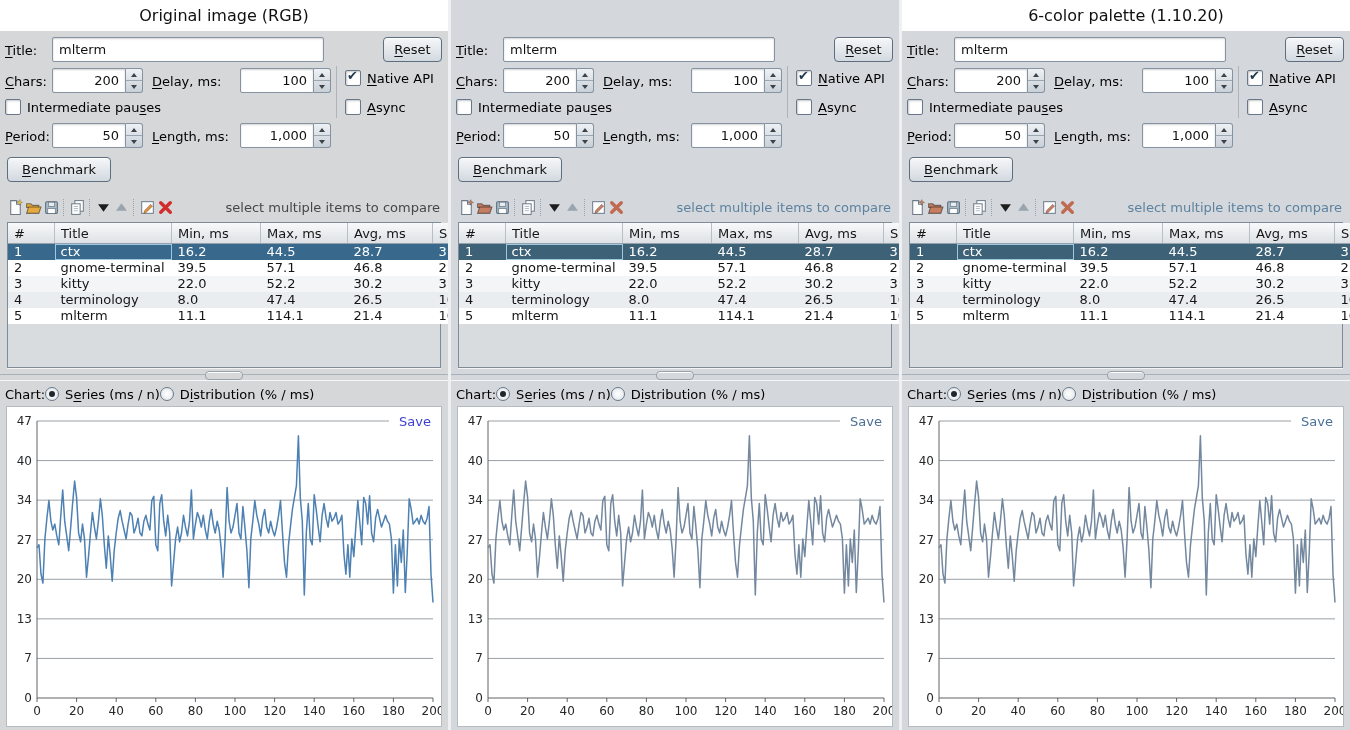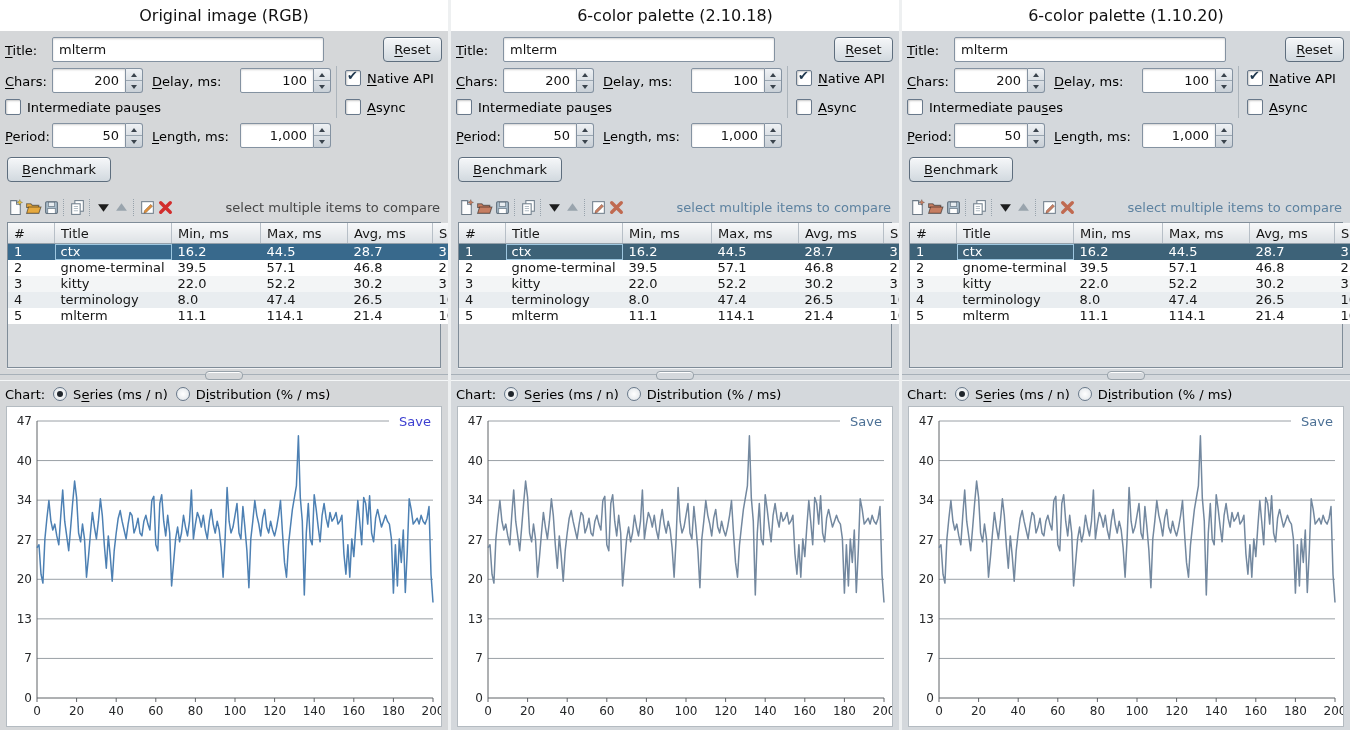--- a/index.html
+++ b/index.html
@@ -32,21 +32,21 @@
   .bench-table th{background:linear-gradient(#f8f9fa,#dde1e5);border-right:1px solid #b7bfc7;border-bottom:1px solid #94a0aa;font-weight:normal;text-align:left;padding:1px 6px;height:18px;overflow:hidden;white-space:nowrap;}
   .bench-table th:last-child{border-right:none;}
   .bench-table td{padding:0 6px;height:16px;line-height:16px;overflow:hidden;white-space:nowrap;}
   .bench-table tbody tr{background:#ffffff;}
   .bench-table tbody tr:nth-child(3){background:#f3f5f6;}
   .bench-table tbody tr:nth-child(4){background:#e9edf0;}
   .bench-table tbody tr.selected{background:var(--sel);color:#fff;}
   .focus-cell{outline:1px solid #9ec7e0;outline-offset:-1px;}
   .split{position:absolute;left:0;right:0;top:374px;height:5px;border-top:1px solid #a7b0b8;border-bottom:1px solid #f4f6f7;}
   .grip{position:absolute;left:50%;top:-4px;transform:translateX(-50%);width:36px;height:7px;background:var(--bg);border:1px solid #97a1a9;border-radius:4px;box-shadow:inset 0 1px 0 #fff;}
-  .chart-controls{position:absolute;left:5px;top:384px;height:20px;display:flex;align-items:center;gap:8px;}
+  .chart-controls{position:absolute;left:5px;top:384px;height:20px;display:flex;align-items:center;}
   .chartbox{position:absolute;left:6px;top:406px;width:436px;height:321px;background:#ffffff;border:1px solid #b4bbc1;box-sizing:border-box;}
   .chart-svg{display:block;width:434px;height:317px;}
   .save-link{position:absolute;top:7px;right:10px;font-size:13px;color:var(--save);cursor:pointer;}
   u{text-underline-offset:2px;}
 </style>
 </head>
 <body>
 
 <div class="app" id="panels">
   <section class="panel" style="--bg: #d5d7d9; --sel: #38698c; --save: #3c3fd0; --hint: #474747; --folder: #e6a93f; --delete: #d22d2d; --pencil: #dd8f3d; --sparkle: #e8c23e;">
@@ -291,21 +291,20 @@
           <text x="386.40000000000003" y="308" text-anchor="middle" font-size="12" fill="#26282a" font-family="&quot;DejaVu Sans&quot;, sans-serif">180</text>
           <line x1="426" y1="291" x2="426" y2="295" stroke="#5e6266"></line>
           <text x="426" y="308" text-anchor="middle" font-size="12" fill="#26282a" font-family="&quot;DejaVu Sans&quot;, sans-serif">200</text>
           <polyline points="30.0,140.7 32.0,137.8 34.0,167.2 35.9,176.1 37.9,131.9 39.9,111.2 41.9,93.6 43.9,114.2 45.8,123.0 47.8,117.1 49.8,128.9 51.8,137.8 53.8,108.3 55.7,83.0 57.7,114.2 59.7,128.9 61.7,143.7 63.7,120.1 65.6,96.5 67.6,74.1 69.6,90.6 71.6,126.0 73.6,134.8 75.5,117.1 77.5,131.9 79.5,170.2 81.5,149.6 83.5,126.0 85.4,105.4 87.4,120.1 89.4,131.9 91.4,114.2 93.4,91.8 95.3,108.3 97.3,137.8 99.3,161.3 101.3,128.9 103.3,149.6 105.2,174.3 107.2,143.7 109.2,126.0 111.2,111.2 113.2,103.6 115.1,114.2 117.1,123.0 119.1,131.9 121.1,117.1 123.1,105.4 125.0,108.3 127.0,126.0 129.0,120.1 131.0,111.2 133.0,126.0 134.9,128.9 136.9,114.2 138.9,108.3 140.9,117.1 142.9,123.0 144.8,93.6 146.8,89.4 148.8,137.8 150.8,143.7 152.8,96.5 154.7,87.7 156.7,114.2 158.7,128.9 160.7,108.3 162.7,126.0 164.6,179.0 166.6,155.4 168.6,131.9 170.6,120.1 172.6,134.8 174.5,126.0 176.5,108.3 178.5,120.1 180.5,128.9 182.5,114.2 184.4,83.0 186.4,131.9 188.4,117.1 190.4,105.4 192.4,111.2 194.3,120.1 196.3,108.3 198.3,123.0 200.3,131.9 202.3,114.2 204.2,102.4 206.2,117.1 208.2,126.0 210.2,114.2 212.2,123.0 214.1,140.7 216.1,170.2 218.1,131.9 220.1,80.6 222.1,114.2 224.0,126.0 226.0,120.1 228.0,108.3 230.0,96.5 232.0,126.0 233.9,131.9 235.9,99.5 237.9,120.1 239.9,143.7 241.9,180.8 243.8,131.9 245.8,114.2 247.8,93.6 249.8,108.3 251.8,117.1 253.7,128.9 255.7,111.2 257.7,102.4 259.7,120.1 261.7,126.0 263.6,114.2 265.6,123.0 267.6,128.9 269.6,120.1 271.6,108.3 273.5,93.6 275.5,126.0 277.5,155.4 279.5,170.2 281.5,137.8 283.4,120.1 285.4,102.4 287.4,90.6 289.4,78.8 291.4,28.7 293.3,90.6 295.3,114.2 297.3,187.9 299.3,126.0 301.3,96.5 303.2,131.9 305.2,137.8 307.2,87.7 309.2,102.4 311.2,120.1 313.1,134.8 315.1,108.3 317.1,96.5 319.1,111.2 321.1,120.1 323.0,105.4 325.0,114.2 327.0,111.2 329.0,105.4 331.0,117.1 332.9,114.2 334.9,108.3 336.9,146.6 338.9,167.2 340.9,137.8 342.8,170.2 344.8,131.9 346.8,149.6 348.8,120.1 350.8,93.6 352.7,114.2 354.7,137.8 356.7,90.6 358.7,96.5 360.7,117.1 362.6,88.8 364.6,126.0 366.6,134.8 368.6,111.2 370.6,102.4 372.5,111.2 374.5,120.1 376.5,114.2 378.5,108.3 380.5,114.2 382.4,117.1 384.4,131.9 386.4,186.1 388.4,137.8 390.4,179.0 392.3,131.9 394.3,155.4 396.3,123.0 398.3,185.5 400.3,143.7 402.2,91.8 404.2,102.4 406.2,117.1 408.2,114.2 410.2,111.2 412.1,117.1 414.1,108.3 416.1,114.2 418.1,117.1 420.1,111.2 422.0,99.5 424.0,167.2 426.0,195.5" fill="none" stroke="#4d80b3" stroke-width="1.5" stroke-linejoin="round"></polyline>
         </svg>
       <div class="save-link">Save</div>
     </div>
   </section>
 
   <section class="panel" style="--bg: #d4d8dc; --sel: #3d6278; --save: #4c7095; --hint: #5d82a0; --folder: #c67e62; --delete: #c06a51; --pencil: #c67e62; --sparkle: #c67e62;">
-    <div class="panel-title">6-color palette (2.10.18)</div>
 
     <span class="abs lab" style="left:5px;top:43px"><u>T</u>itle:</span>
     <input class="abs entry" style="left: 52px; top: 37px; width: 258px; height: 19px;" value="mlterm">
     <button class="abs btn" style="left:383px;top:37px;width:59px;height:25px"><u>R</u>eset</button>
 
     <span class="abs lab" style="left:5px;top:74px"><u>C</u>hars:</span>
     <div class="abs spin" style="left:52px;top:68px">
       <input class="entry num" value="200" style="">
       <div class="spin-btns">
         <div class="sb up">

